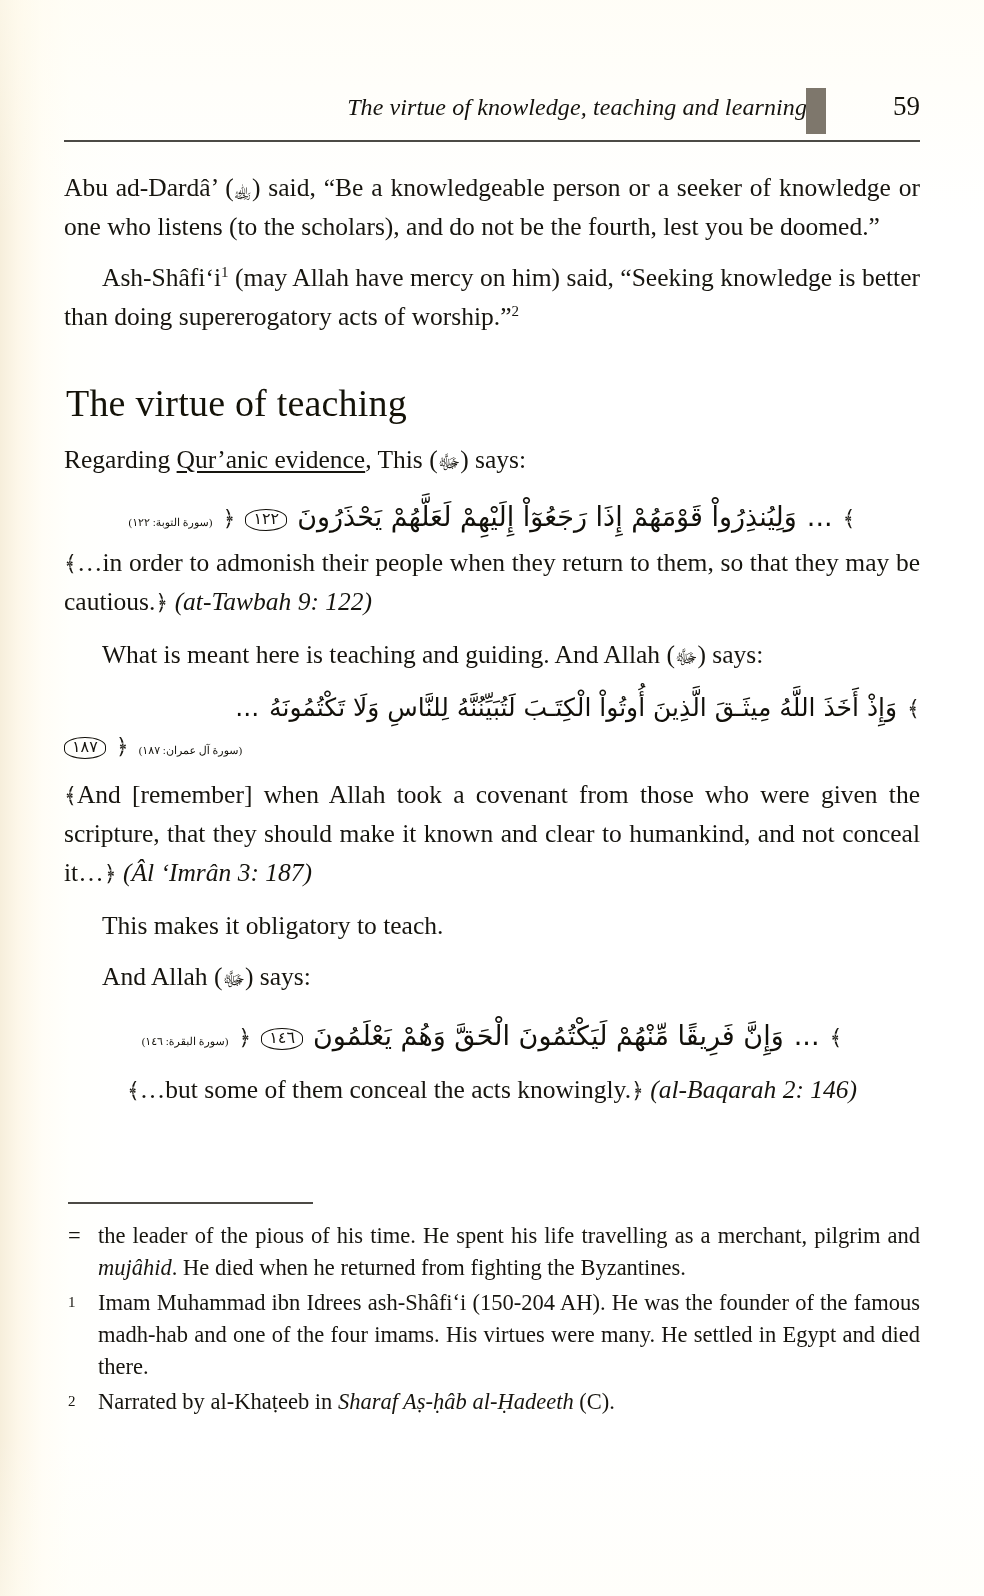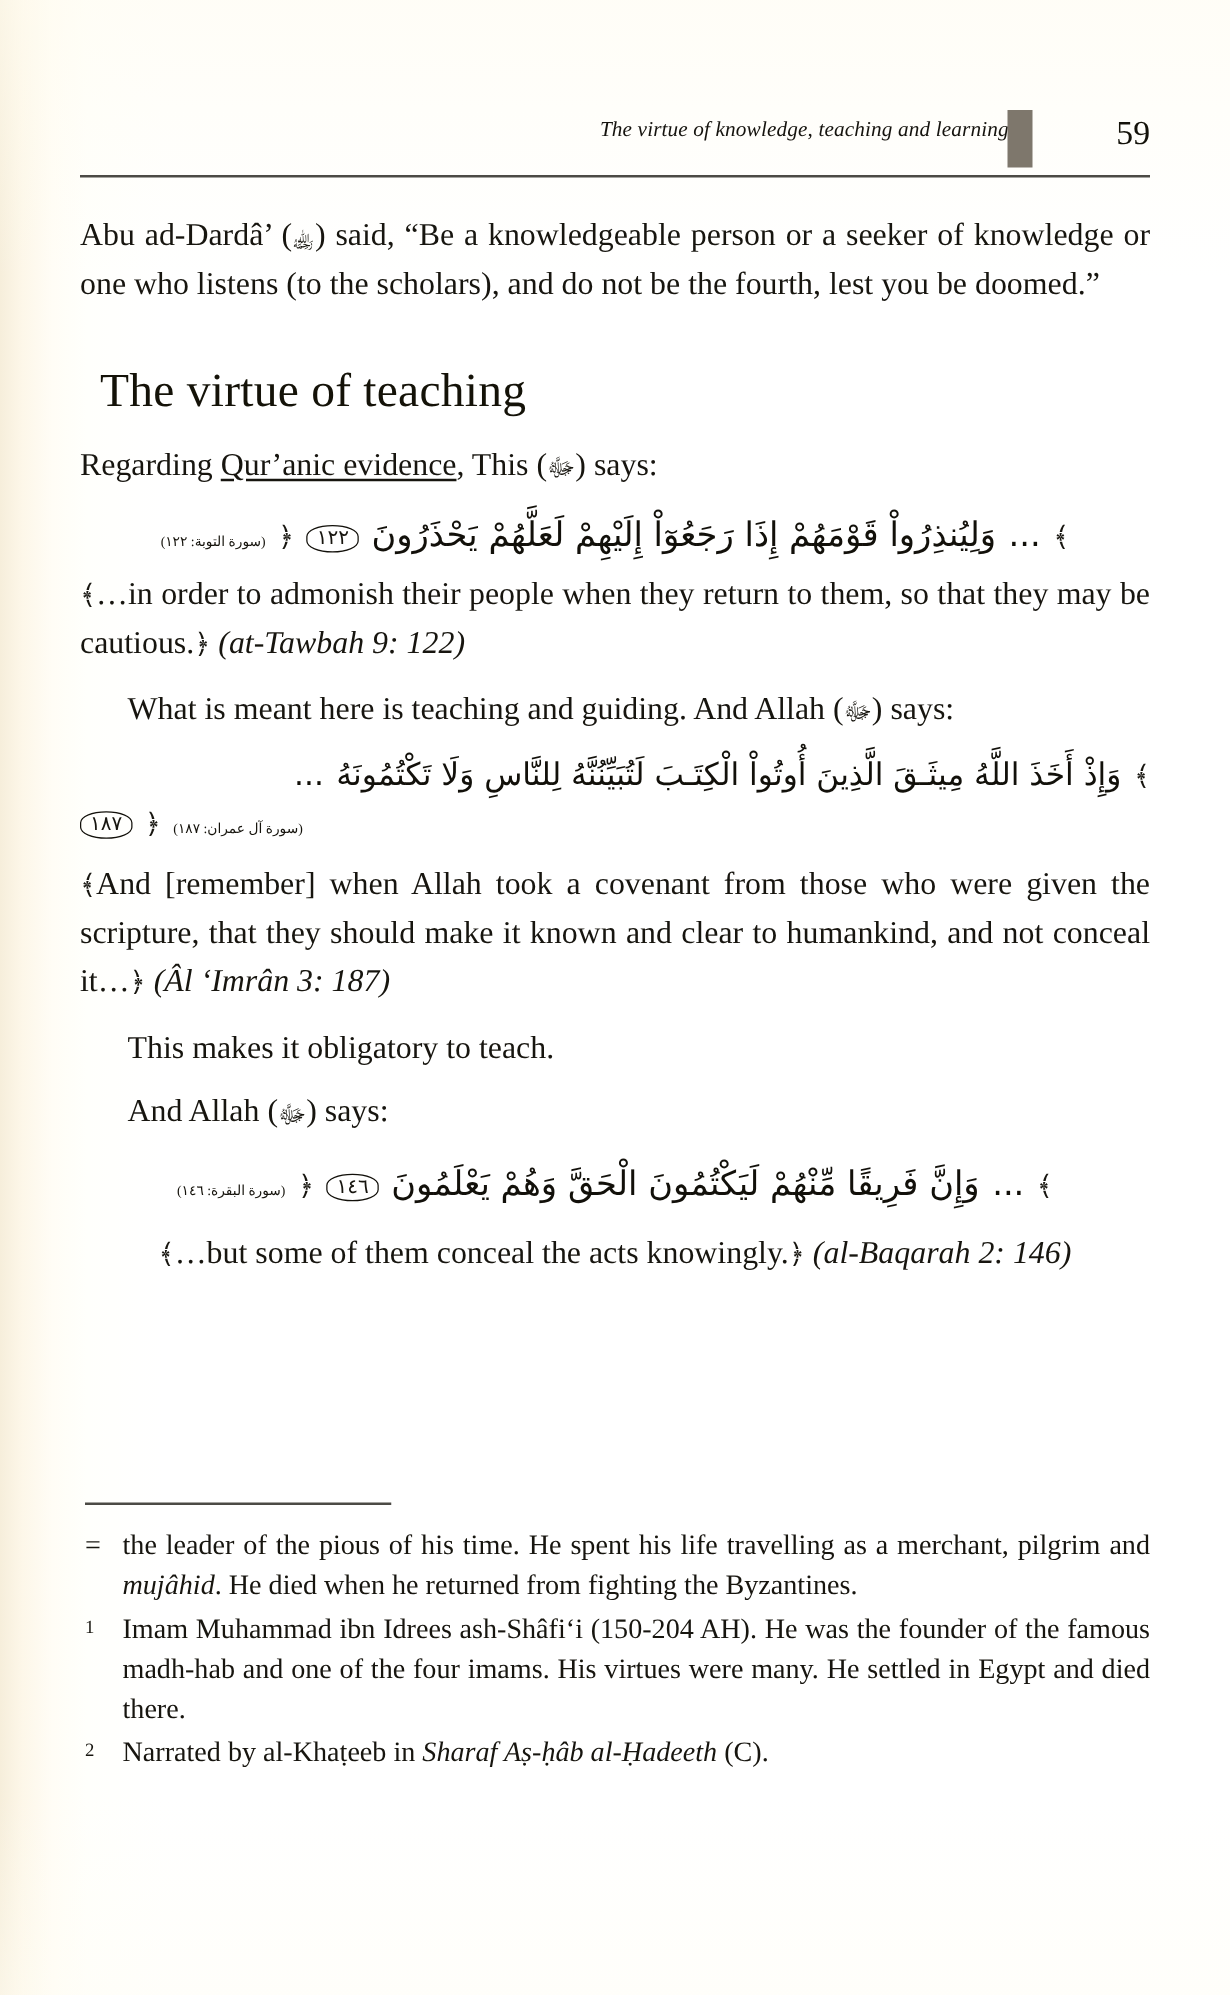--- a/index.html
+++ b/index.html
@@ -52,21 +52,21 @@
     left: 0;
     top: 88px;
     width: 856px;
     height: 48px;
   }
   .runhead-title {
     position: absolute;
     right: 113px;
     top: 6px;
     font-style: italic;
-    font-size: 17px;
+    font-size: 24px;
     letter-spacing: .1px;
     white-space: nowrap;
     color: #15130e;
   }
   .runhead-marker {
     position: absolute;
     left: 742px;
     top: 0px;
     width: 20px;
     height: 46px;
@@ -117,21 +117,21 @@
   sup.fn {
     font-size: 15px;
     vertical-align: super;
     line-height: 0;
   }
   .u { text-decoration: underline; text-underline-offset: 3px; }
   .it { font-style: italic; }
 
   
   h2.section {
-    margin: 16px;
+    margin: 2px;
     padding: 0;
     font-weight: normal;
     font-size: 38px;
     line-height: 46px;
     letter-spacing: .2px;
     color: #141208;
   }
 
   
   .ayah {
@@ -232,20 +232,21 @@
       <div class="runhead-title">The virtue of knowledge, teaching and learning</div>
       <div class="runhead-marker"></div>
       <div class="runhead-folio">59</div>
     </div>
     <div class="runhead-rule"></div>
 
     <div class="body">
 
       <p class="para"><span>Abu ad-Dardâ’ (</span><span class="hon">﵀</span><span>) said, “Be a knowledgeable person or a seeker of knowledge or one who listens (to the scholars), and do not be the fourth, lest you be doomed.”</span></p>
 
+      <p class="para indent gap"><span>Ash-Shâfi‘i</span><sup class="fn">1</sup><span> (may Allah have mercy on him) said, “Seeking knowledge is better than doing supererogatory acts of worship.”</span><sup class="fn">2</sup></p>
 
       <h2 class="section" style="margin-top:44px;">The virtue of teaching</h2>
 
       <p class="para" style="margin-top:14px;"><span>Regarding </span><span class="u">Qur’anic evidence</span><span>, This (</span><span class="hon">ﷻ</span><span>) says:</span></p>
 
       <div class="ayah-row center" style="margin-top:12px;">
         <span class="qmark">﴾</span>
         <span class="ayah ayah-lg">...</span>
         <span class="ayah ayah-lg">وَلِيُنذِرُواْ قَوْمَهُمْ إِذَا رَجَعُوٓاْ إِلَيْهِمْ لَعَلَّهُمْ يَحْذَرُونَ</span>
         <span class="ornament">١٢٢</span>

